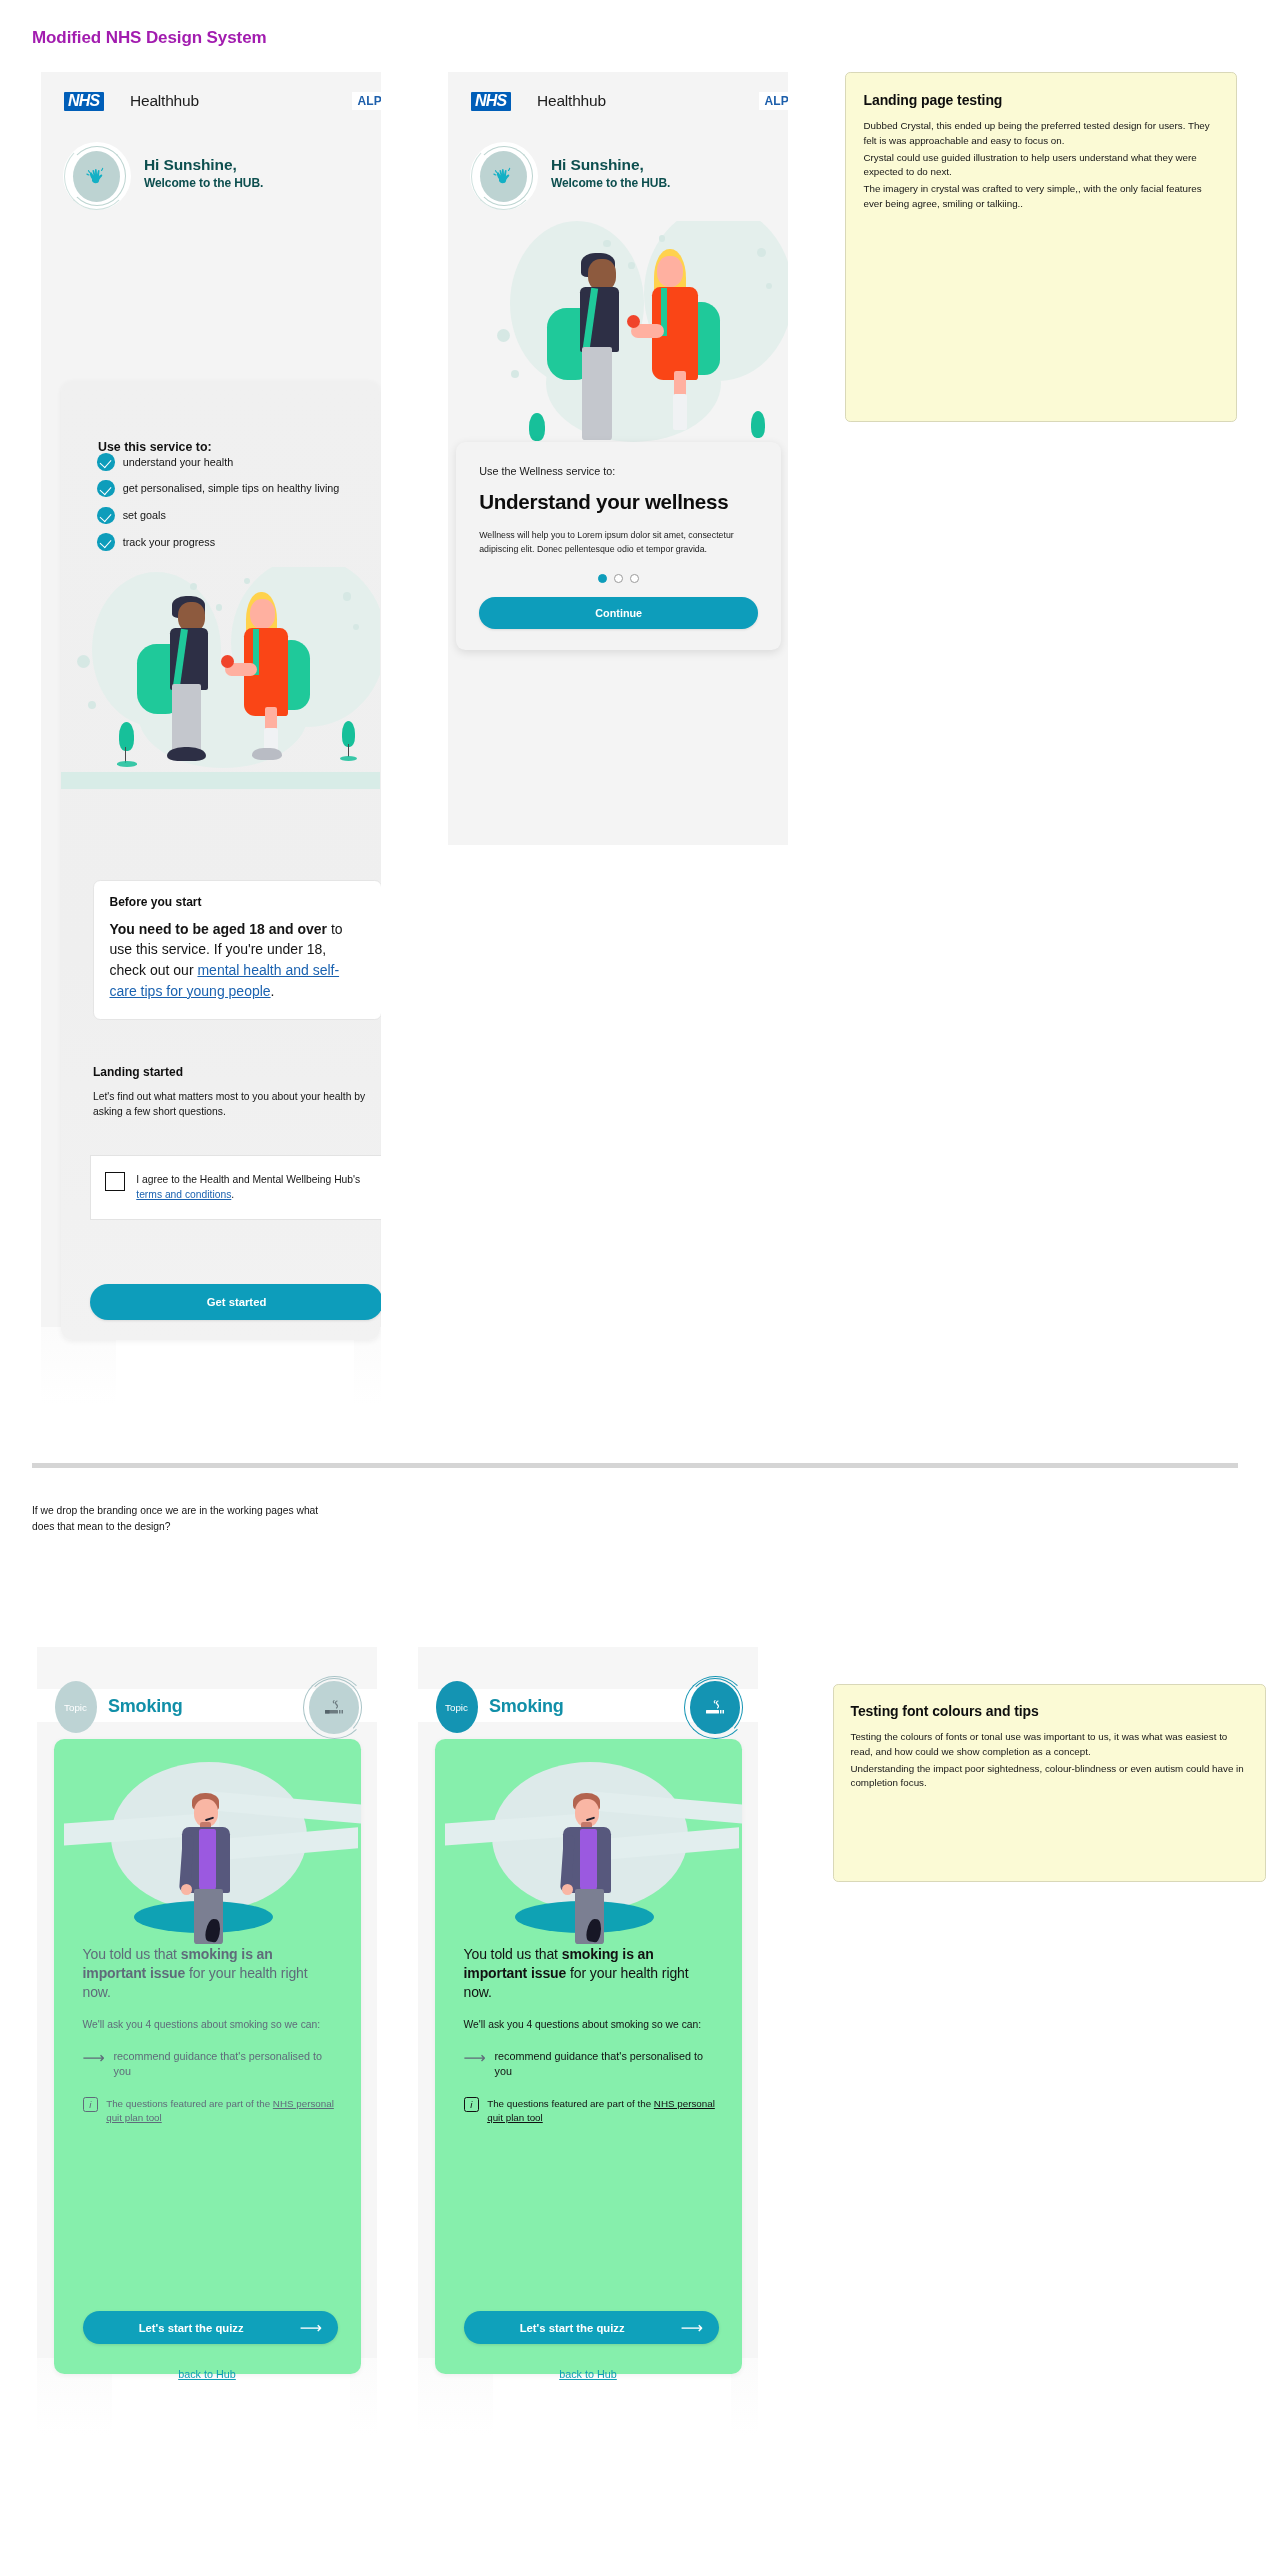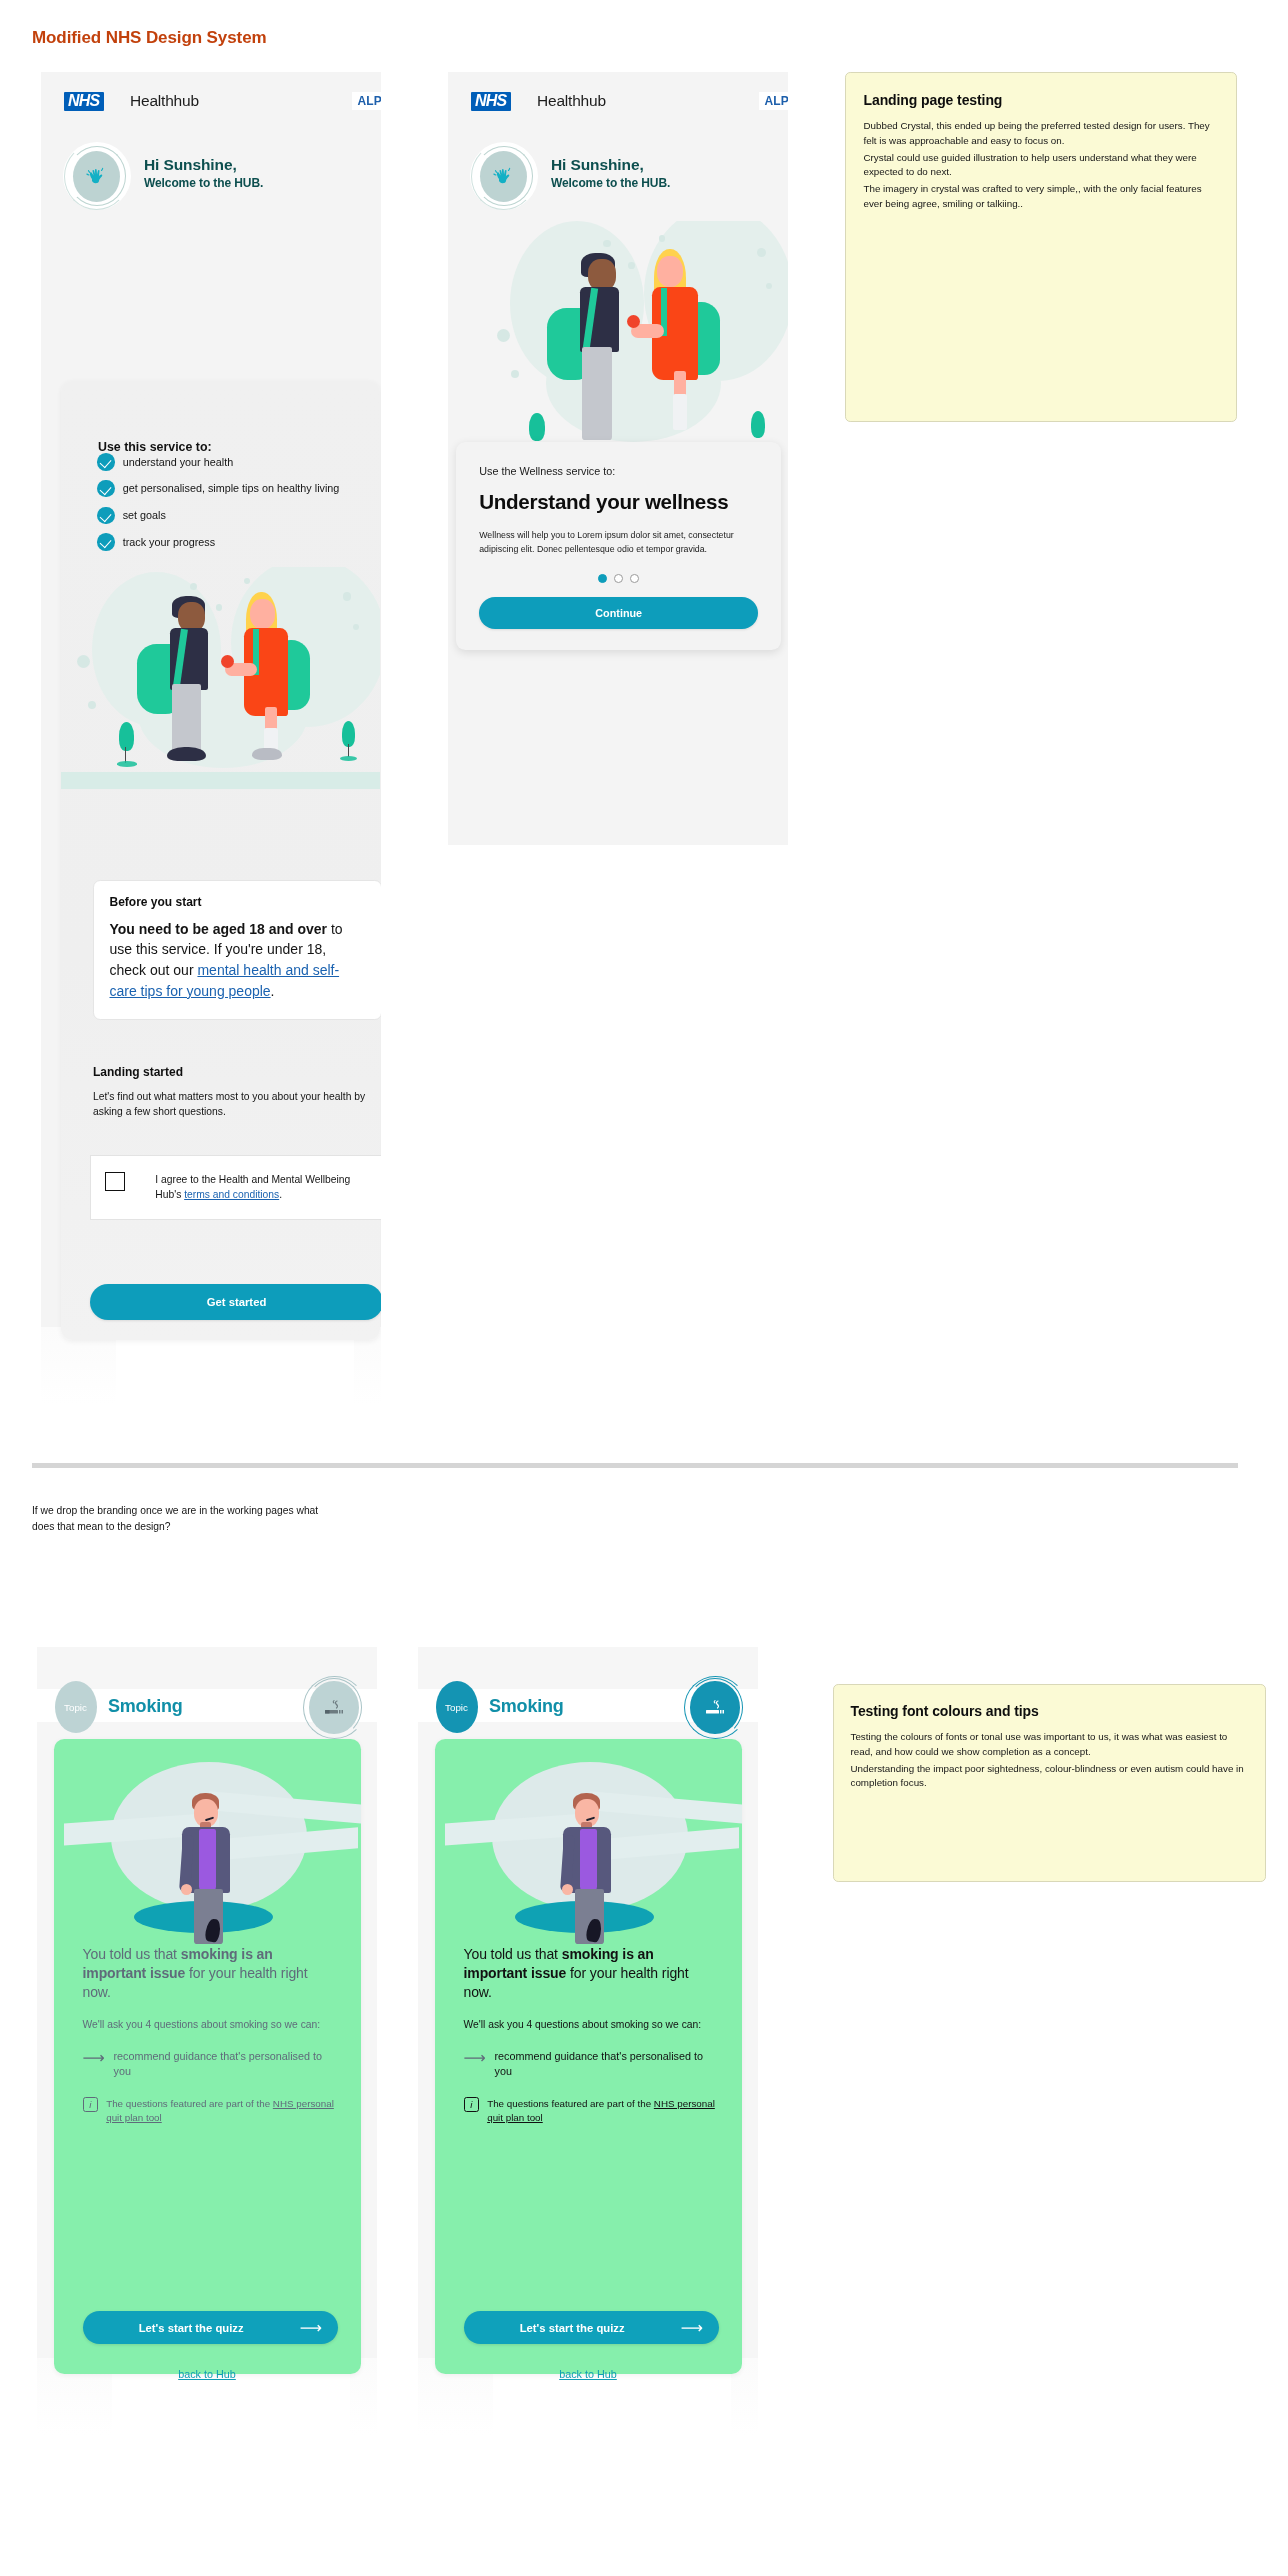--- a/index.html
+++ b/index.html
@@ -9,21 +9,21 @@
     font-family: "Liberation Sans", sans-serif;
   }
   body { position: relative; height: 2663px; overflow: hidden; }
 
   
   .page-title {
     position: absolute;
     left: 32px; top: 28px;
     font-size: 17px;
     font-weight: bold;
-    color: #c2410c;
+    color: #a21caf;
     letter-spacing: -0.1px;
   }
 
   
   .phone {
     position: absolute;
     background: #f4f4f4;
     overflow: hidden;
   }
   .phone-inner { position: relative; width: 100%; height: 100%; }
@@ -224,21 +224,20 @@
   }
 
   
   .check-card {
     position: absolute;
     background: #ffffff;
     border: 0.5px solid #e3e3e3;
     z-index: 5;
     display: flex;
     align-items: flex-start;
-    gap: 19px;
   }
   .cbox {
     flex: 0 0 auto;
     width: 19.6px; height: 19.6px;
     border: 1px solid #111;
     background: #fff;
     margin-right: 11.3px;
   }
   .check-card .ctext { font-size: 10.3px; line-height: 1.46; color: #141414; }
 

